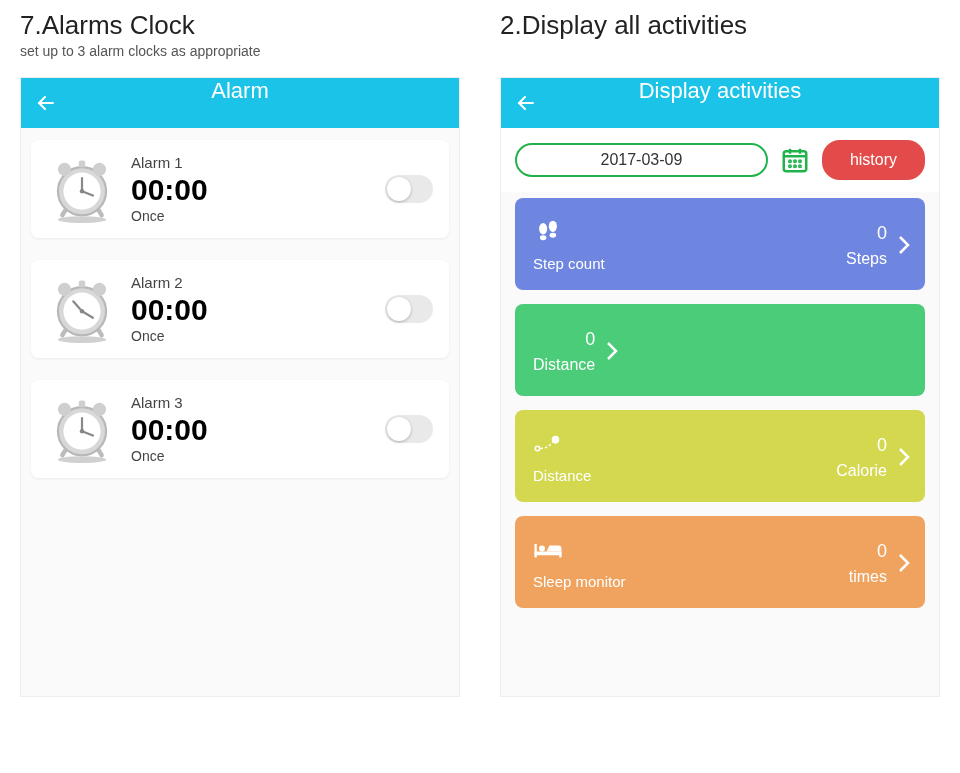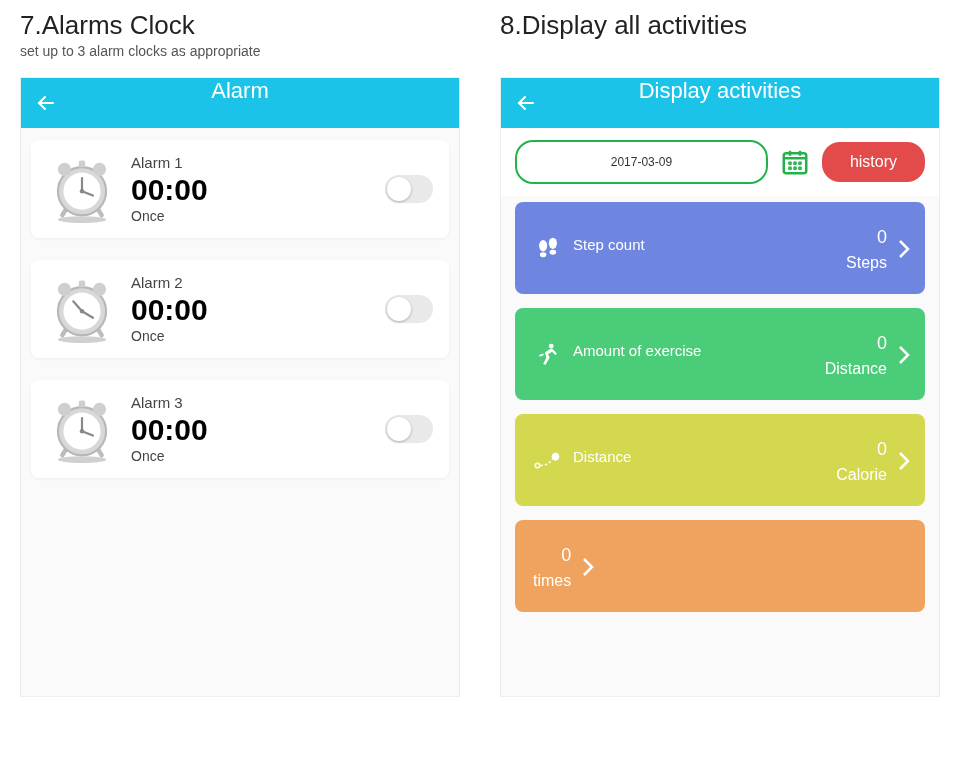--- a/index.html
+++ b/index.html
@@ -77,23 +77,23 @@
   
   .act-toolbar {
     display: flex; align-items: center; gap: 10px;
     padding: 12px 14px;
     background: #fff;
   }
   .date-pill {
     flex: 1;
     border: 2px solid #22b24c;
     border-radius: 18px;
-    height: 44px;
+    height: 34px;
     display: flex; align-items: center; justify-content: center;
-    color: #333; font-size: 12px;
+    color: #333; font-size: 16px;
   }
   .cal-btn {
     width: 34px; height: 34px;
     display: flex; align-items: center; justify-content: center;
     cursor: pointer;
   }
   .history-btn {
     background: #e34a4a;
     color: #fff;
     border-radius: 18px;
@@ -107,21 +107,21 @@
   .act-card {
     border-radius: 8px;
     color: #fff;
     padding: 16px 12px 14px 18px;
     display: flex;
     align-items: center;
     cursor: pointer;
     position: relative;
     min-height: 92px;
   }
-  .act-left { flex: 1; display: flex; flex-direction: row; gap: 10px; }
+  .act-left { flex: 1; display: flex; flex-direction: column; gap: 10px; }
   .act-icon { width: 30px; height: 26px; }
   .act-label { font-size: 15px; }
   .act-right { text-align: right; margin-right: 8px; }
   .act-value { font-size: 18px; }
   .act-unit { font-size: 16px; margin-top: 6px; }
   .chev { width: 18px; height: 30px; display:flex; align-items:center; justify-content:center; }
 </style>
 </head>
 <body>
 
@@ -207,21 +207,21 @@
         <div class="toggle">
             <div class="knob"></div>
           </div>
       </div>
 
     </div>
   </div>
 </div>
 
 <div class="col">
-  <div class="col-title">8.Display all activities</div>
+  <div class="col-title">2.Display all activities</div>
   <div class="col-sub"></div>
   <div class="phone">
     <div class="appbar">
       <div class="back">
         <svg width="24" height="24" viewBox="0 0 24 24" fill="none" stroke="#fff" stroke-width="2" stroke-linecap="round">
             <path d="M19 12H5"></path>
             <path d="M11 18l-6-6 6-6"></path>
           </svg>
       </div>
       <div class="title">Display activities</div>
@@ -263,28 +263,20 @@
           <div class="act-unit">Steps</div>
         </div>
         <div class="chev">
           <svg width="12" height="20" viewBox="0 0 12 20" fill="none" stroke="#fff" stroke-width="2.5">
               <path d="M2 2l8 8-8 8"></path>
             </svg>
         </div>
       </div>
 
       <div class="act-card" style="background:#4bcc78">
-        <div class="act-left">
-          <svg class="act-icon" viewBox="0 0 32 32" fill="#fff">
-            <circle cx="20" cy="5" r="3"></circle>
-            <path d="M18 9l-6 4 2 6-4 8 3 1 5-9-2-4 5-3 4 4 2-2-6-6z"></path>
-            <path d="M10 14l-5 2 1 2 5-2z"></path>
-          </svg>
-          <div class="act-label">Amount of exercise</div>
-        </div>
         <div class="act-right">
           <div class="act-value">0</div>
           <div class="act-unit">Distance</div>
         </div>
         <div class="chev">
           <svg width="12" height="20" viewBox="0 0 12 20" fill="none" stroke="#fff" stroke-width="2.5">
               <path d="M2 2l8 8-8 8"></path>
             </svg>
         </div>
       </div>
@@ -305,20 +297,30 @@
           <div class="act-unit">Calorie</div>
         </div>
         <div class="chev">
           <svg width="12" height="20" viewBox="0 0 12 20" fill="none" stroke="#fff" stroke-width="2.5">
               <path d="M2 2l8 8-8 8"></path>
             </svg>
         </div>
       </div>
 
       <div class="act-card" style="background:#f0a35e">
+        <div class="act-left">
+          <svg class="act-icon" viewBox="0 0 40 24" fill="#fff">
+            <rect x="2" y="4" width="3" height="18"></rect>
+            <rect x="2" y="14" width="36" height="5"></rect>
+            <rect x="35" y="14" width="3" height="8"></rect>
+            <circle cx="12" cy="10" r="4"></circle>
+            <path d="M18 14 h20 v-4 a4 4 0 0 0 -4 -4 h-12 z"></path>
+          </svg>
+          <div class="act-label">Sleep monitor</div>
+        </div>
         <div class="act-right">
           <div class="act-value">0</div>
           <div class="act-unit">times</div>
         </div>
         <div class="chev">
           <svg width="12" height="20" viewBox="0 0 12 20" fill="none" stroke="#fff" stroke-width="2.5">
               <path d="M2 2l8 8-8 8"></path>
             </svg>
         </div>
       </div>

